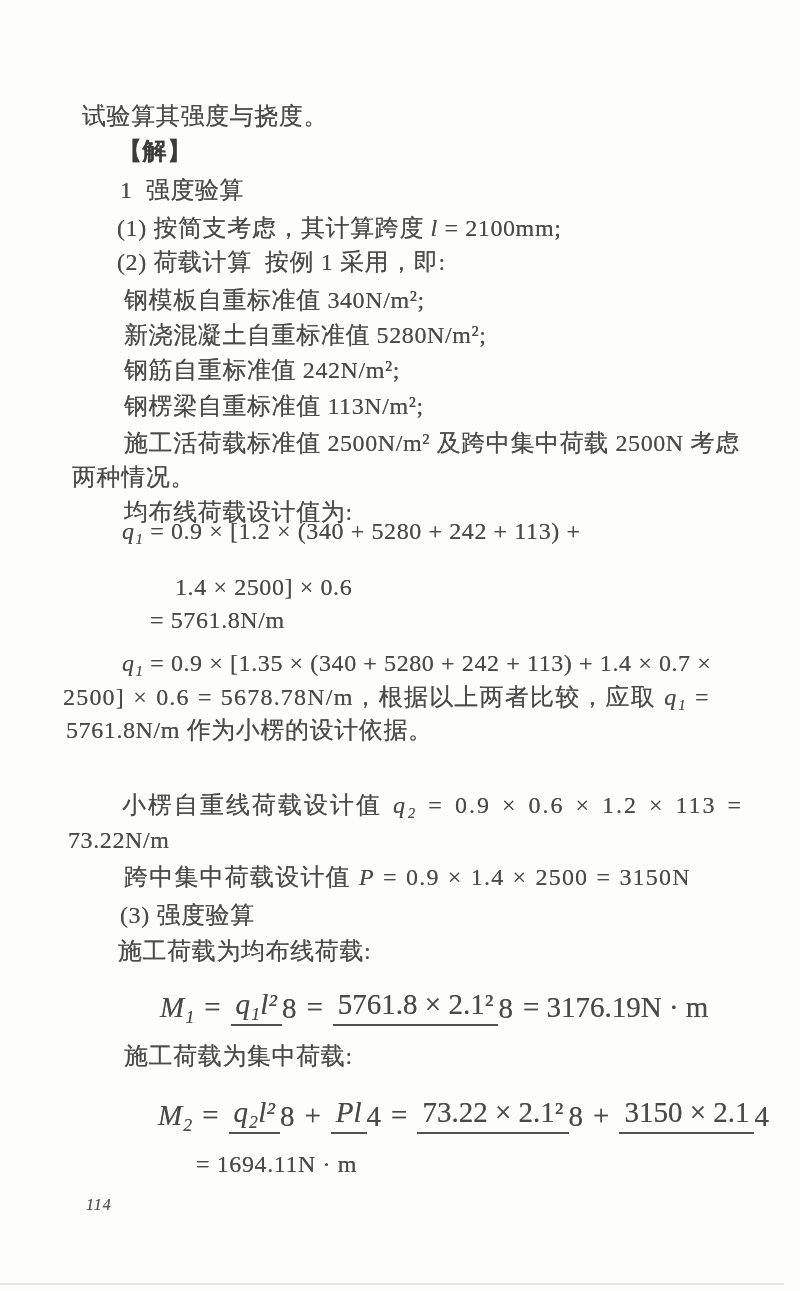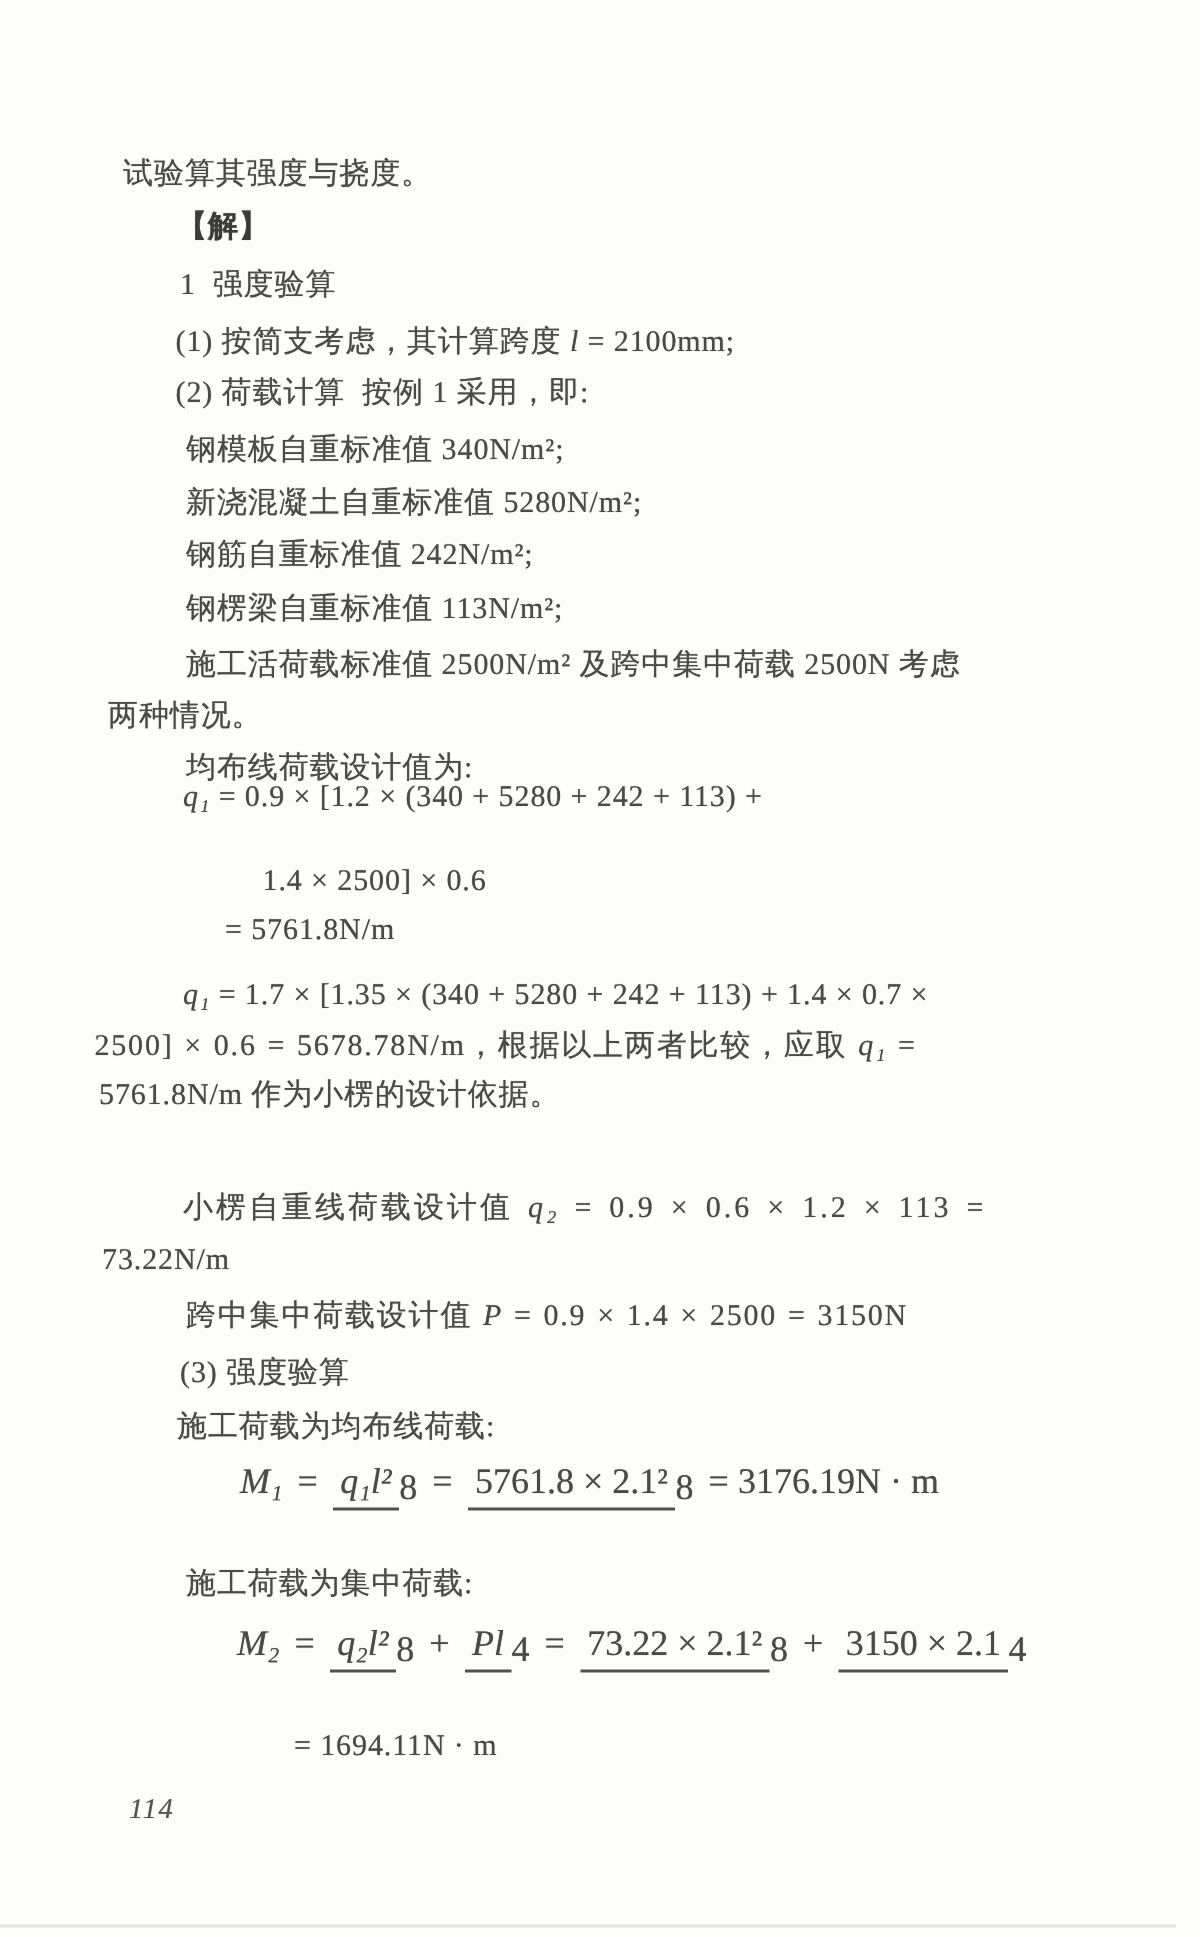--- a/index.html
+++ b/index.html
@@ -6,43 +6,43 @@
   .page{
     position:relative;
     width:800px;height:1291px;
     background:#fdfdfb;
     font-family:"Liberation Serif","DejaVu Serif",serif;
     color:#4a4a46;
     overflow:hidden;
   }
   .line{
     position:absolute;
-    font-size:20px;
+    font-size:24px;
     line-height:30px;
     letter-spacing:0.6px;
     white-space:pre;
     text-shadow:0 0 0.6px rgba(74,74,70,0.75);
   }
   .b{font-weight:700;color:#3c3c38;}
   .var{font-style:italic;}
   .ls2{letter-spacing:2px;word-spacing:3px;text-align:center;}
   .ls1{letter-spacing:1.2px;word-spacing:1px;}
   .formula{
     position:absolute;
-    display:flex;align-items:flex-start;gap:10px;
-    font-size:24px;
+    display:flex;align-items:center;gap:10px;
+    font-size:29px;
     white-space:pre;
     text-shadow:0 0 0.6px rgba(74,74,70,0.75);
   }
   .frac{display:inline-flex;flex-direction:row;align-items:center;}
   .num{display:block;padding:0 5px 3px;border-bottom:2px solid #52524e;}
   .den{display:block;padding-top:2px;}
   .pagenum{
     position:absolute;
-    font-size:19px;font-style:italic;
+    font-size:16px;font-style:italic;
     letter-spacing:1px;color:#56564f;
     text-shadow:0 0 0.6px rgba(86,86,79,0.7);
   }
   .scan-edge{
     position:absolute;left:0;top:1283px;width:784px;height:2px;
     background:#e3e3df;
   }
 </style>
 </head>
 <body>
@@ -61,21 +61,21 @@
   <div class="line" style="top:355px;left:124px">钢筋自重标准值 242N/m²;</div>
   <div class="line" style="top:391px;left:124px">钢楞梁自重标准值 113N/m²;</div>
   <div class="line" style="top:428px;left:124px">施工活荷载标准值 2500N/m² 及跨中集中荷载 2500N 考虑</div>
   <div class="line" style="top:462px;left:72px">两种情况。</div>
   <div class="line" style="top:497px;left:124px">均布线荷载设计值为:</div>
 
   <div class="line" style="top:516px;left:122px"><span class="var">q₁</span><span> = 0.9 × [1.2 × (340 + 5280 + 242 + 113) +</span></div>
   <div class="line" style="top:572px;left:175px">1.4 × 2500] × 0.6</div>
   <div class="line" style="top:605px;left:150px">= 5761.8N/m</div>
 
-  <div class="line" style="top:648px;left:122px"><span class="var">q₁</span><span> = 1.7 × [1.35 × (340 + 5280 + 242 + 113) + 1.4 × 0.7 ×</span></div>
+  <div class="line" style="top:648px;left:122px"><span class="var">q₁</span><span> = 0.9 × [1.35 × (340 + 5280 + 242 + 113) + 1.4 × 0.7 ×</span></div>
   <div class="line ls1" style="top:682px;left:63px"><span>2500] × 0.6 = 5678.78N/m，根据以上两者比较，应取 </span><span class="var">q₁</span><span> =</span></div>
   <div class="line" style="top:715px;left:66px">5761.8N/m 作为小楞的设计依据。</div>
 
   <div class="line ls2" style="top:790px;left:122px"><span>小楞自重线荷载设计值 </span><span class="var">q₂</span><span> = 0.9 × 0.6 × 1.2 × 113 =</span></div>
   <div class="line" style="top:825px;left:68px">73.22N/m</div>
 
   <div class="line ls1" style="top:862px;left:124px"><span>跨中集中荷载设计值 </span><span class="var">P</span><span> = 0.9 × 1.4 × 2500 = 3150N</span></div>
 
   <div class="line" style="top:900px;left:120px">(3) 强度验算</div>
   <div class="line" style="top:936px;left:118px">施工荷载为均布线荷载:</div>

